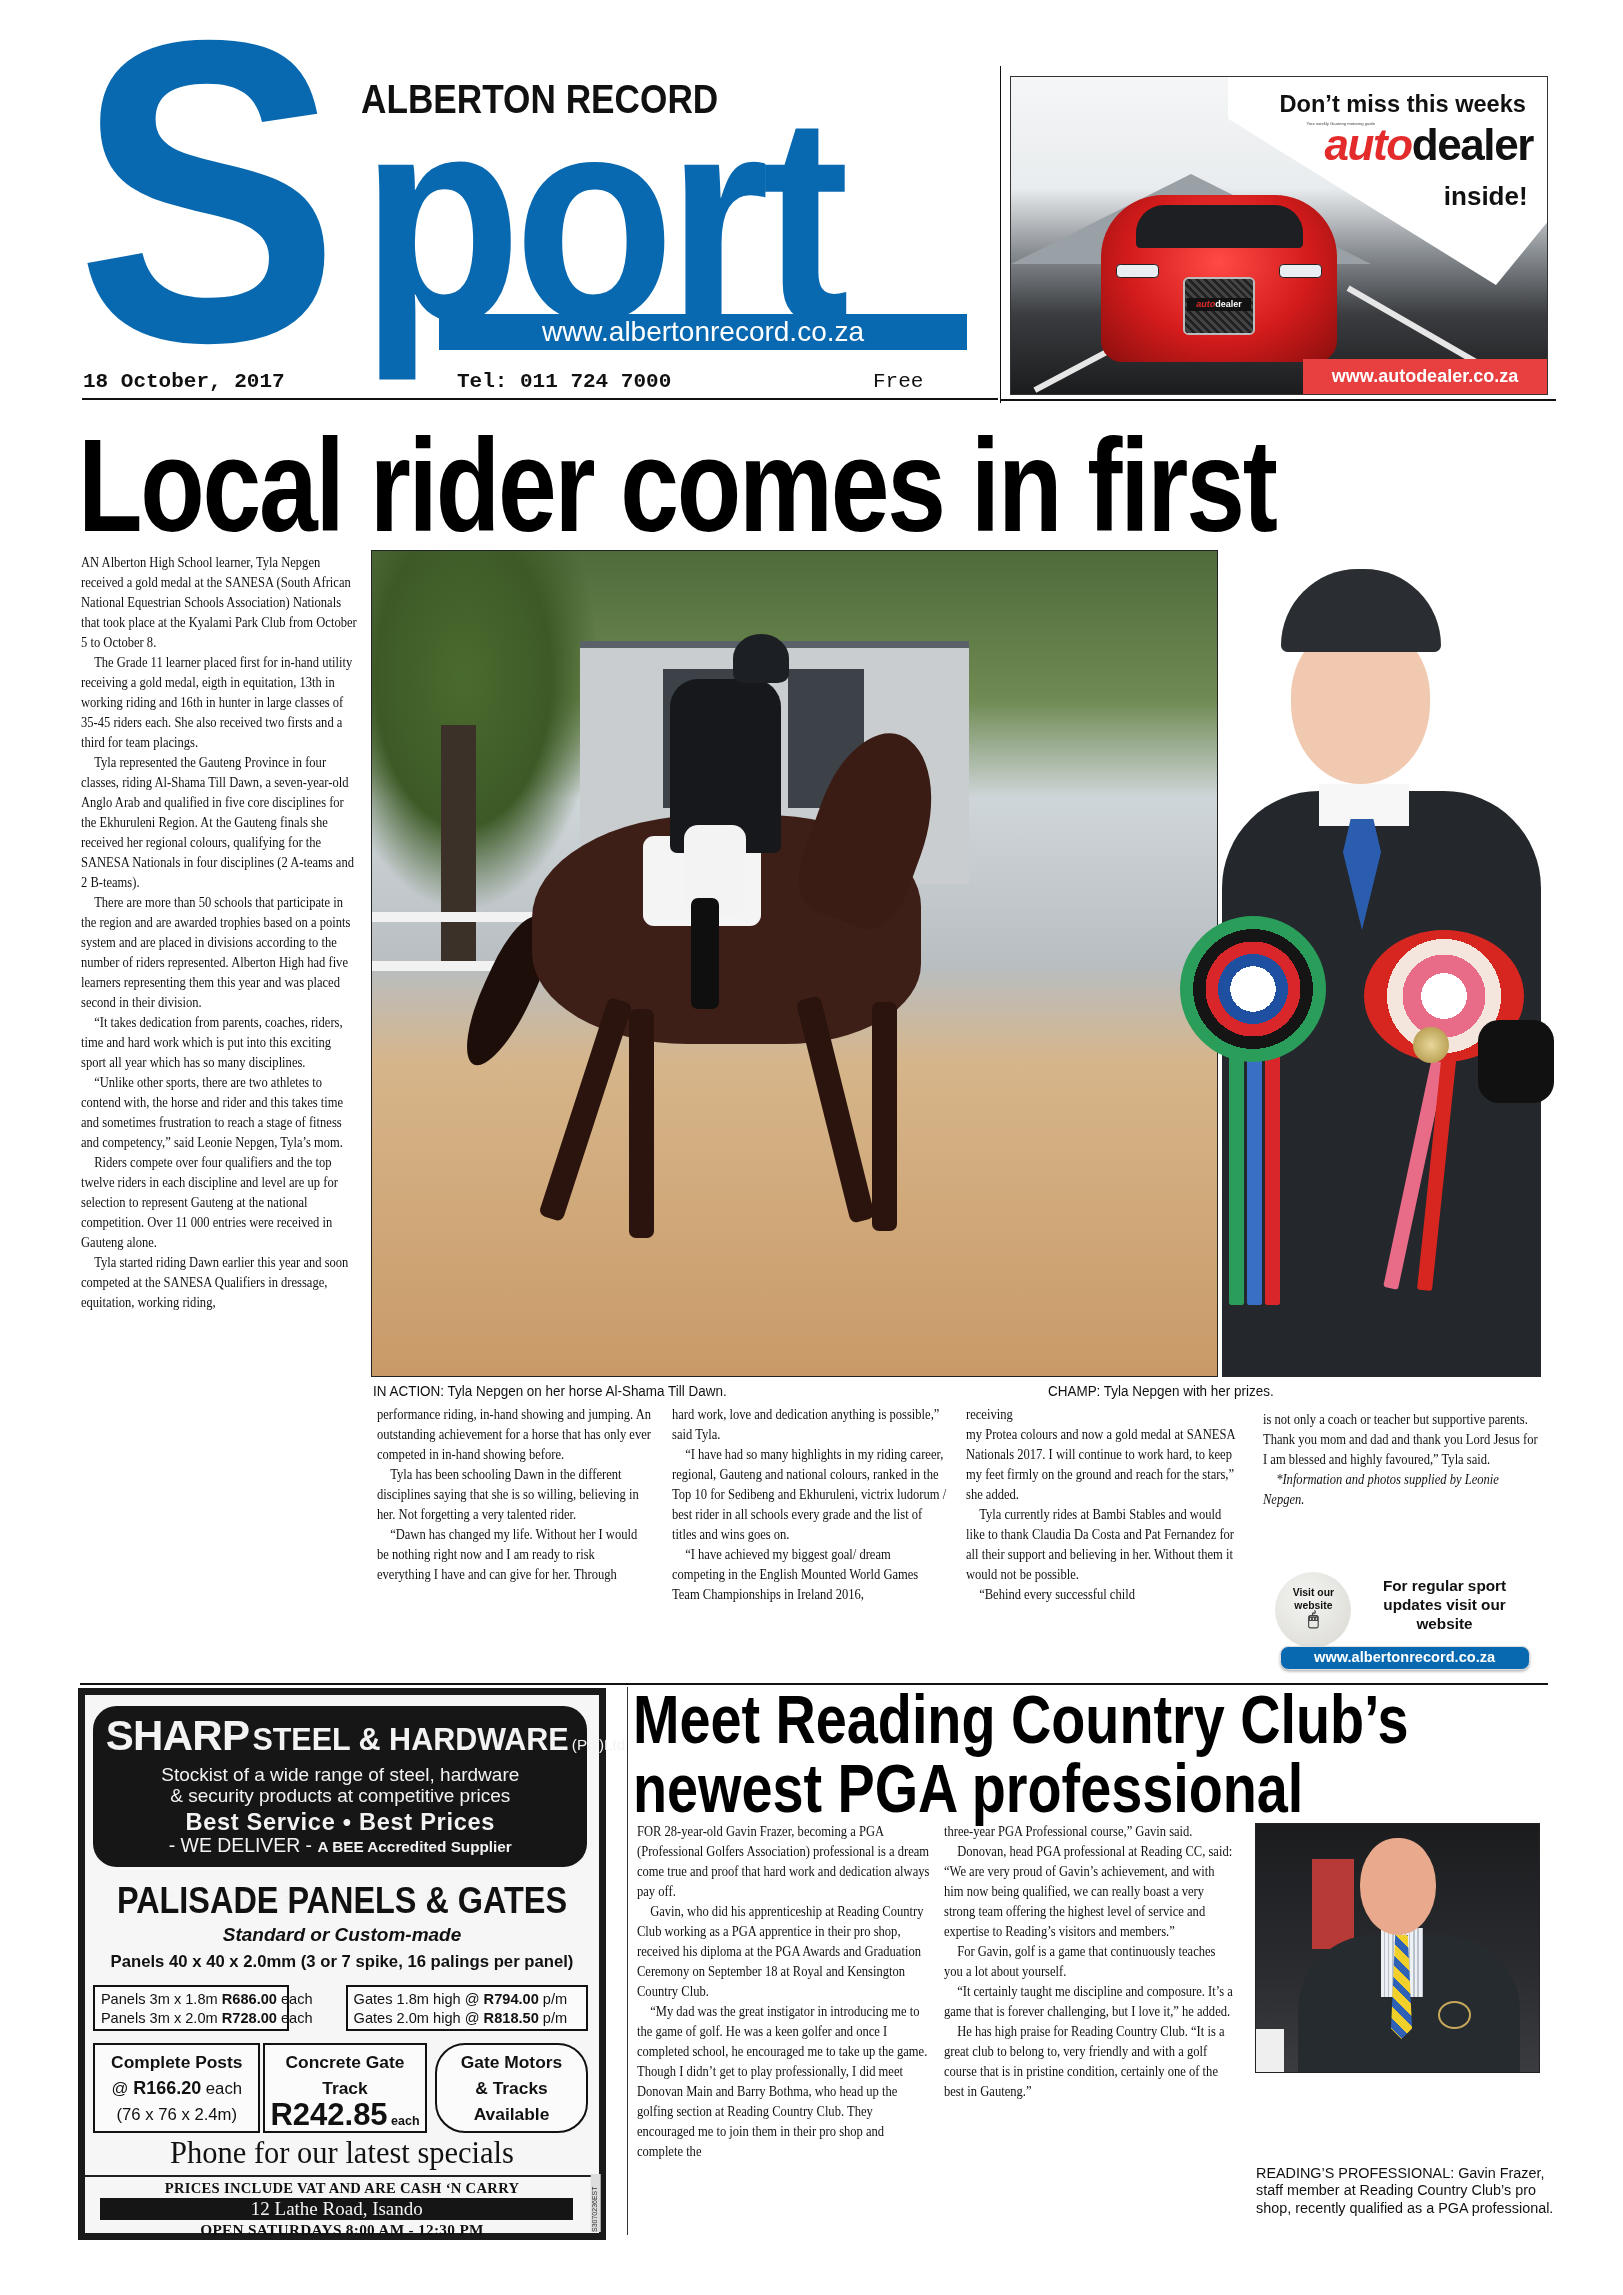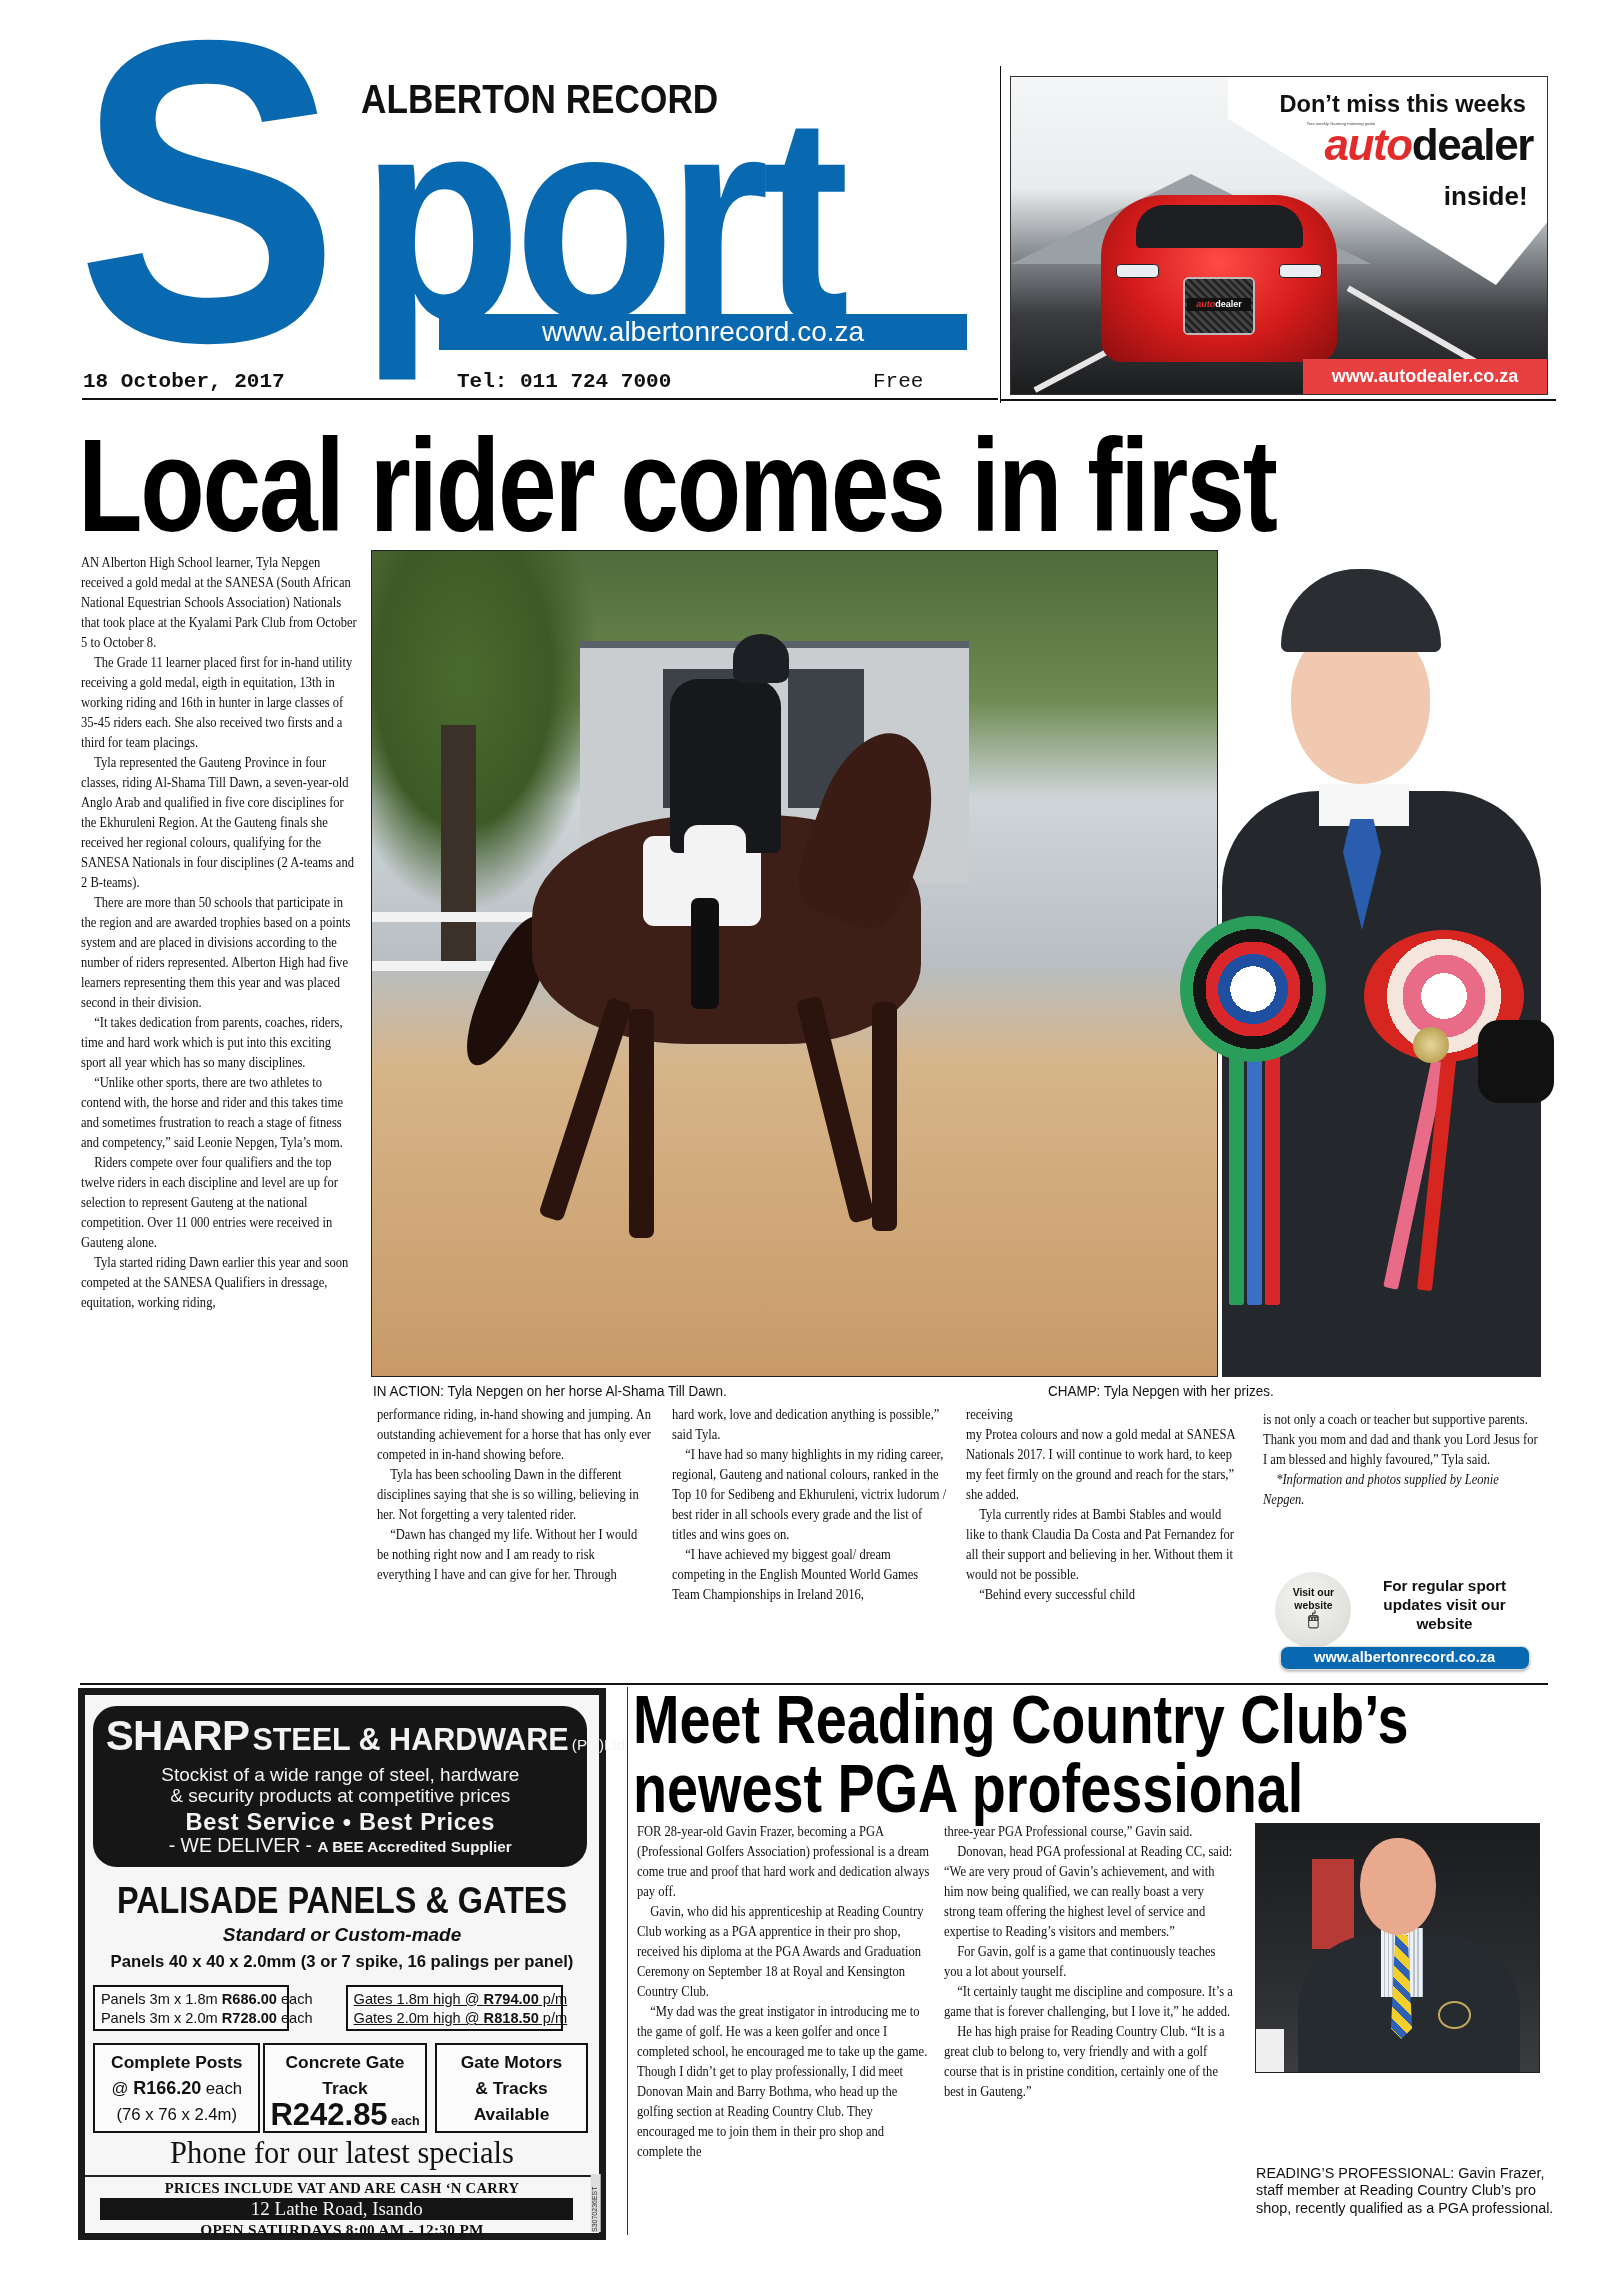--- a/index.html
+++ b/index.html
@@ -410,36 +410,36 @@
       <div class="sharp-tel">TEL: 011 974-3361  FAX: 011 974-4690</div>
     </div>
     <div class="sharp-pal">PALISADE PANELS &amp; GATES</div>
     <div class="sharp-std">Standard or Custom-made</div>
     <div class="sharp-panels">Panels 40 x 40 x 2.0mm (3 or 7 spike, 16 palings per panel)</div>
 
     <div class="pricebox" style="left:8.3px;width:196px;">
       <div><span>Panels 3m x 1.8m </span><b>R686.00</b><span> each</span></div>
       <div><span>Panels 3m x 2.0m </span><b>R728.00</b><span> each</span></div>
     </div>
-    <div class="pricebox" style="left:261px;width:217px;text-decoration:underline;">
+    <div class="pricebox" style="left:261px;width:242px;">
       <div><span>Gates 1.8m high @ </span><b>R794.00</b><span> p/m</span></div>
       <div><span>Gates 2.0m high @ </span><b>R818.50</b><span> p/m</span></div>
     </div>
 
     <div class="infobox" style="left:8.3px;width:167px;">
       <div class="l1">Complete Posts</div>
       <div class="l2"><span>@ </span><b>R166.20</b><span> each</span></div>
       <div class="l2">(76 x 76 x 2.4m)</div>
     </div>
     <div class="infobox" style="left:178px;width:164px;">
       <div class="l1">Concrete Gate</div>
       <div class="l1">Track</div>
       <div><span class="big">R242.85</span><span class="small"> each</span></div>
     </div>
-    <div class="infobox" style="left:350px;width:153px;">
+    <div class="infobox" style="left:350px;width:153px;border-radius:30px;">
       <div class="l1">Gate Motors</div>
       <div class="l1">&amp; Tracks</div>
       <div class="l1">Available</div>
     </div>
 
     <div class="sharp-phone">Phone for our latest specials</div>
     <div class="sharp-line"></div>
     <div class="sharp-vat">PRICES INCLUDE VAT AND ARE CASH ‘N CARRY</div>
     <div class="sharp-addr">12 Lathe Road, Isando</div>
     <div class="sharp-open">OPEN SATURDAYS 8:00 AM - 12:30 PM</div>

